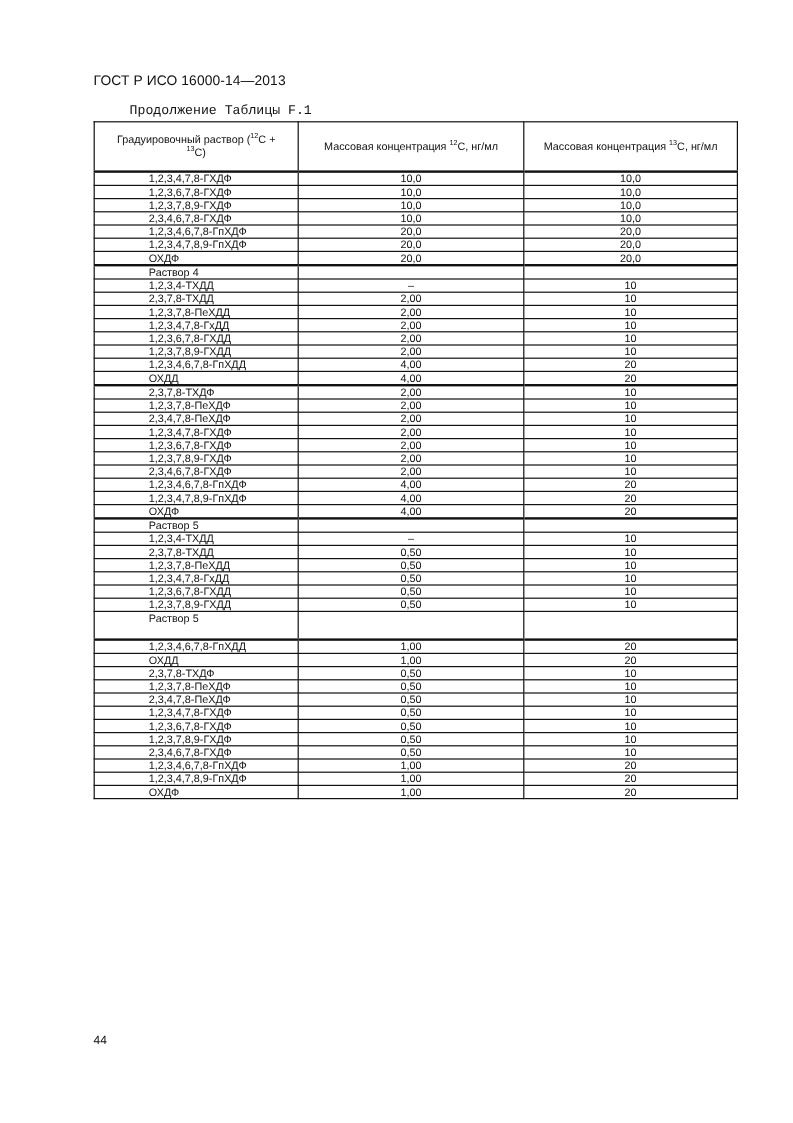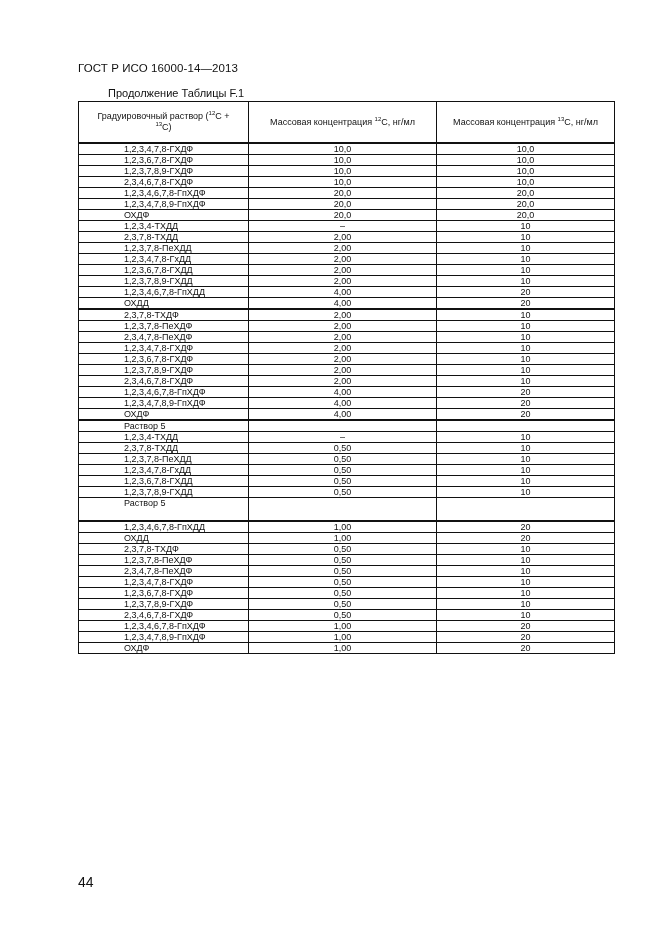--- a/index.html
+++ b/index.html
@@ -1,27 +1,27 @@
 <!DOCTYPE html>
 <html><head>
 <meta charset="utf-8">
 <style>
   html, body { margin:0; padding:0; background:#ffffff; }
   body { width:661px; height:936px; position:relative; font-family:"Liberation Sans", sans-serif; color:#111; overflow:hidden; }
   .doc-header { position:absolute; left:78px; top:62px; font-size:11.5px; font-weight:normal; letter-spacing:0.1px; }
-  .caption { position:absolute; left:108px; top:87px; font-size:11px; }
+  .caption { position:absolute; left:108px; top:87px; font-size:11px;font-family:Liberation Mono, monospace; }
   .tbl { position:absolute; left:78px; top:101px; width:536px; border-collapse:collapse; table-layout:fixed; font-size:9px; }
   .tbl th, .tbl td { border:1px solid #111; padding:0; line-height:10px; height:10px; }
   .tbl th { font-weight:normal; height:40px; line-height:11px; text-align:center; vertical-align:middle; border-bottom:2px solid #111; }
   .tbl td.name { text-align:left; padding-left:45px;margin-left:36px; }
   .tbl td.val { text-align:center; }
   .tbl tr.tall td { height:22px; vertical-align:top; }
   .tbl tr.thick td { border-top:2px solid #111; }
   sup { font-size:6px; vertical-align:super; line-height:0; }
-  .page-num { position:absolute; left:78px; top:862px; font-size:14px;margin-top:12px; }
+  .page-num { position:absolute; left:78px; top:862px; font-size:10px; }
 </style>
 </head>
 <body>
 
 <div class="doc-header">ГОСТ Р ИСО 16000-14—2013</div>
 <div class="caption">Продолжение Таблицы F.1</div>
 
 <table class="tbl">
   <colgroup>
     <col style="width:170px">
@@ -70,20 +70,25 @@
       <tr>
         <td class="name">1,2,3,4,7,8,9-ГпХДФ</td>
         <td class="val">20,0</td>
         <td class="val">20,0</td>
       </tr>
       <tr>
         <td class="name">ОХДФ</td>
         <td class="val">20,0</td>
         <td class="val">20,0</td>
       </tr>
+      <tr class="thick">
+        <td class="name">Раствор 4</td>
+        <td class="val"></td>
+        <td class="val"></td>
+      </tr>
       <tr>
         <td class="name">1,2,3,4-ТХДД</td>
         <td class="val">–</td>
         <td class="val">10</td>
       </tr>
       <tr>
         <td class="name">2,3,7,8-ТХДД</td>
         <td class="val">2,00</td>
         <td class="val">10</td>
       </tr>

